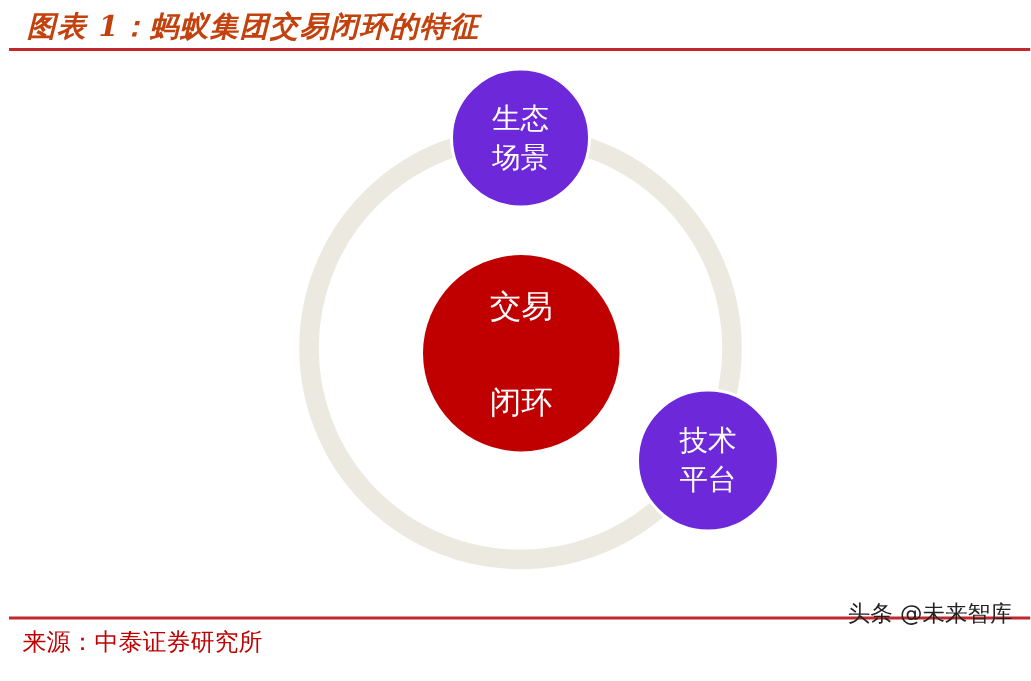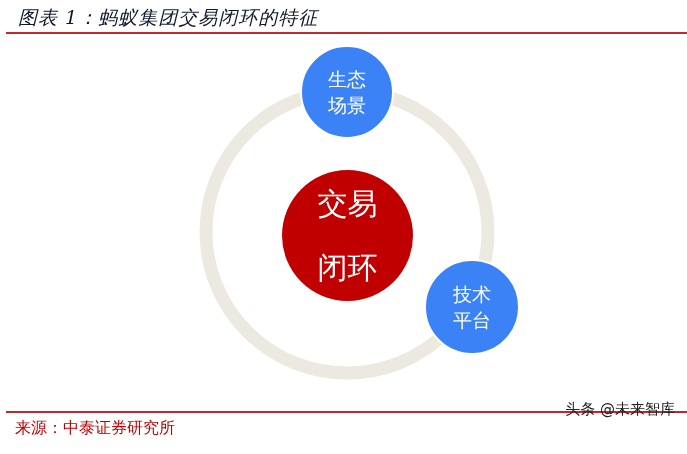--- a/index.html
+++ b/index.html
@@ -2,41 +2,41 @@
 <html><head>
 <meta charset="utf-8">
 <style>
   html, body { margin: 0; padding: 0; }
   body {
     width: 687px; height: 454px; background: #ffffff; position: relative; overflow: hidden;
     font-family: "DejaVu Sans", sans-serif;
   }
   .title {
     position: absolute; left: 18px; top: 5px;
-    font-family: "DejaVu Serif", serif; font-weight: normal; font-style: italic;
-    font-size: 19px; color: #0f172a; letter-spacing: 1px; white-space: nowrap;
+    font-family: "DejaVu Serif", serif; font-weight: bold; font-style: italic;
+    font-size: 19px; color: #c2410c; letter-spacing: 1px; white-space: nowrap;
   }
   .rule-top { position: absolute; left: 6px; top: 32px; width: 681px; height: 2px; background: #c0282d; }
   .rule-bottom { position: absolute; left: 6px; top: 411px; width: 681px; height: 2px; background: #c0282d; }
   .source {
     position: absolute; left: 15px; top: 418px;
     font-family: "DejaVu Serif", serif; font-size: 16px; color: #c00000; white-space: nowrap;
   }
   .watermark {
     position: absolute; right: 12px; top: 400px;
     font-family: "DejaVu Sans", sans-serif; font-size: 15px; color: #222222; white-space: nowrap;
   }
   .diagram { position: absolute; left: 0; top: 0; width: 687px; height: 454px; }
   .node {
     position: absolute; border-radius: 50%; display: flex; flex-direction: column;
     align-items: center; justify-content: center; color: #ffffff; text-align: center;
     border: 2px solid #ffffff; box-sizing: border-box;
   }
-  .node.blue { background: #3b82f6; font-size: 19px; line-height: 26px; align-items: center; }
-  .node.red { background: #c00000; font-size: 30px; line-height: 42px; border: none; gap: 22px; }
+  .node.blue { background: #6d28d9; font-size: 19px; line-height: 26px; align-items: center; }
+  .node.red { background: #c00000; font-size: 21px; line-height: 42px; border: none; gap: 22px; }
   .node span { display: block; font-family: "DejaVu Sans", sans-serif; }
 </style>
 </head>
 <body>
 
 <div class="title">图表 1：蚂蚁集团交易闭环的特征</div>
 <div class="rule-top"></div>
 
 <div class="diagram">
   <svg width="687" height="454" style="position:absolute;left:0;top:0;">

